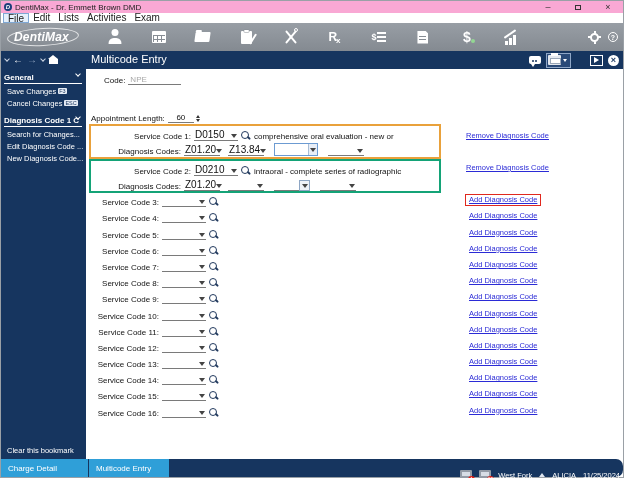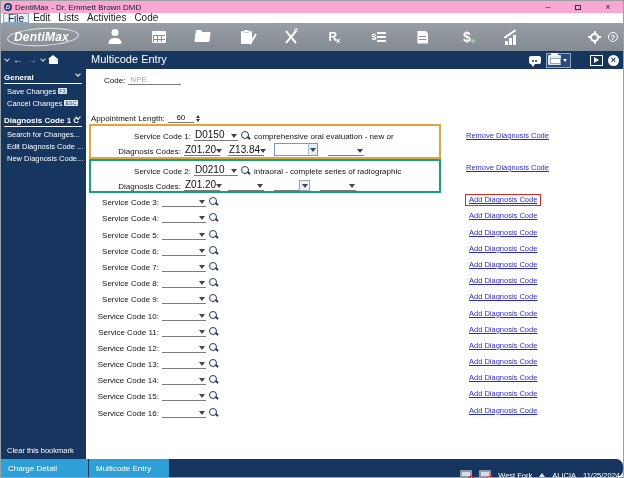--- a/index.html
+++ b/index.html
@@ -233,21 +233,21 @@
         </span>
       <span class="win-btn">×</span>
     </div>
   </div>
 
   <div class="menubar">
     <span class="menu-item active">File</span>
     <span class="menu-item">Edit</span>
     <span class="menu-item">Lists</span>
     <span class="menu-item">Activities</span>
-    <span class="menu-item">Code</span>
+    <span class="menu-item">Exam</span>
   </div>
 
   <div class="toolbar">
     <span class="brand">DentiMax</span>
     <div class="tool-icons">
       <span class="tico i-person"></span>
       <span class="tico">
           <span class="i-cal"></span>
         </span>
       <span class="tico">

